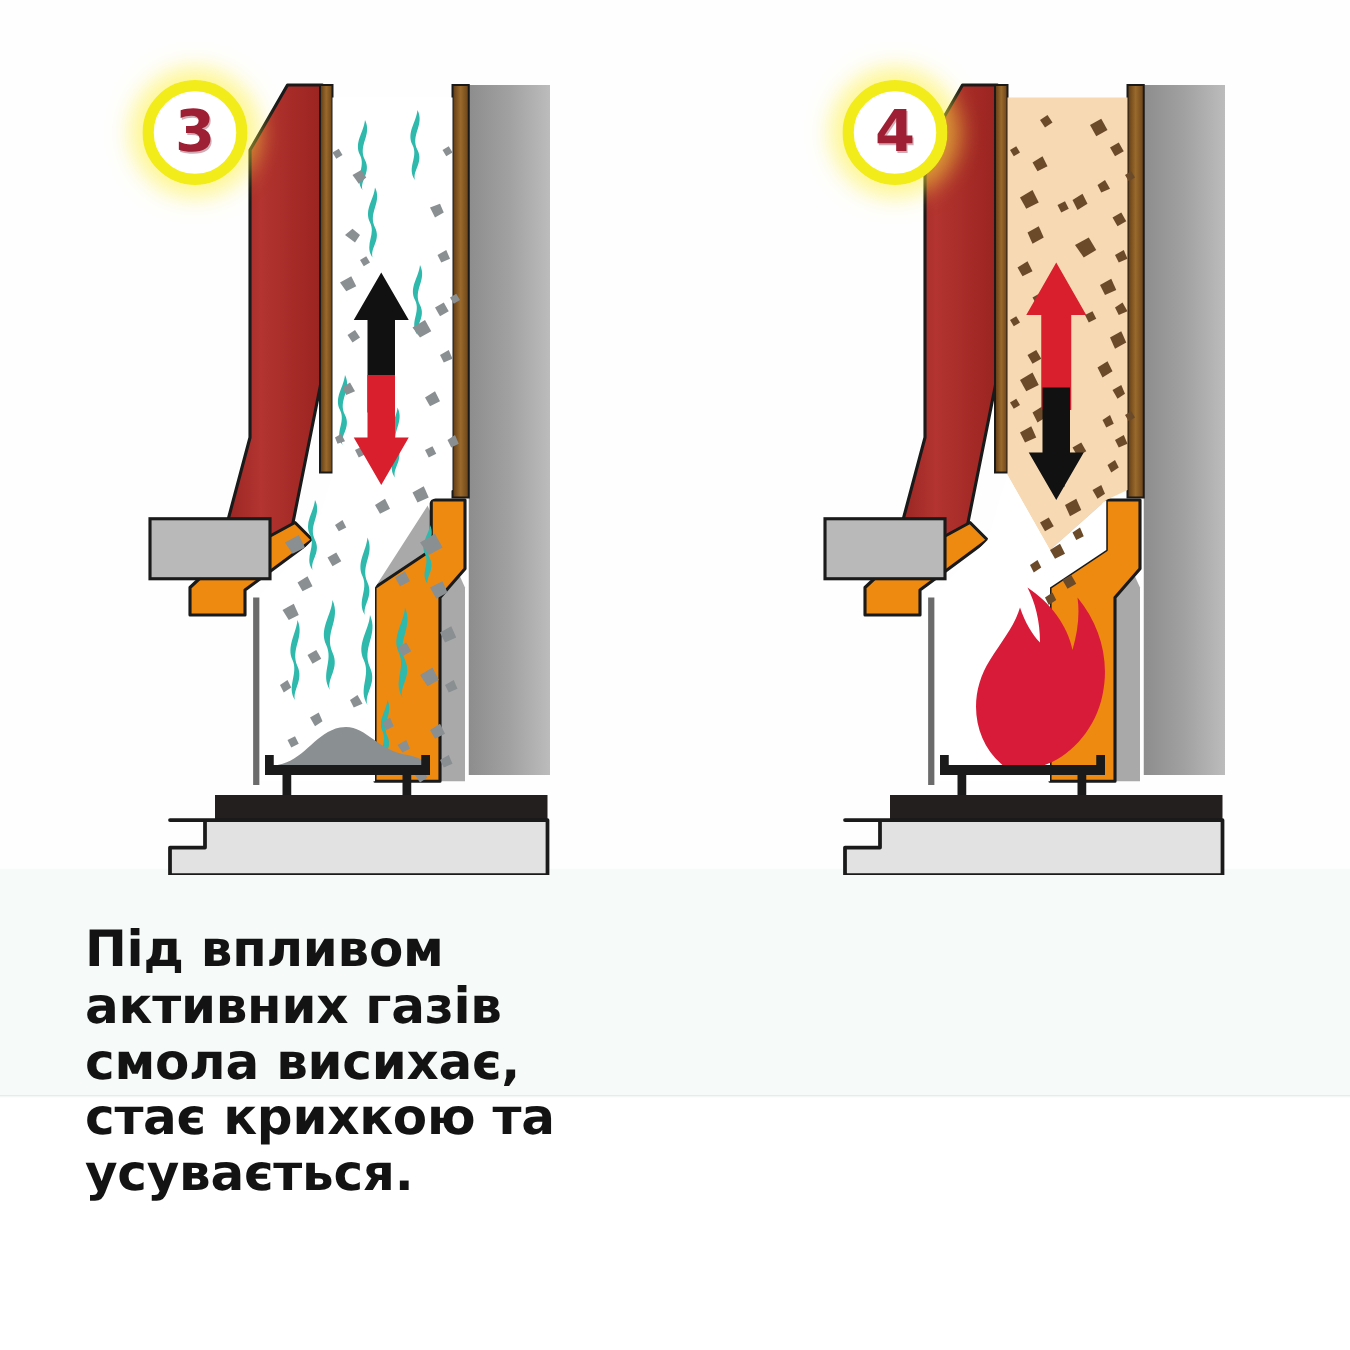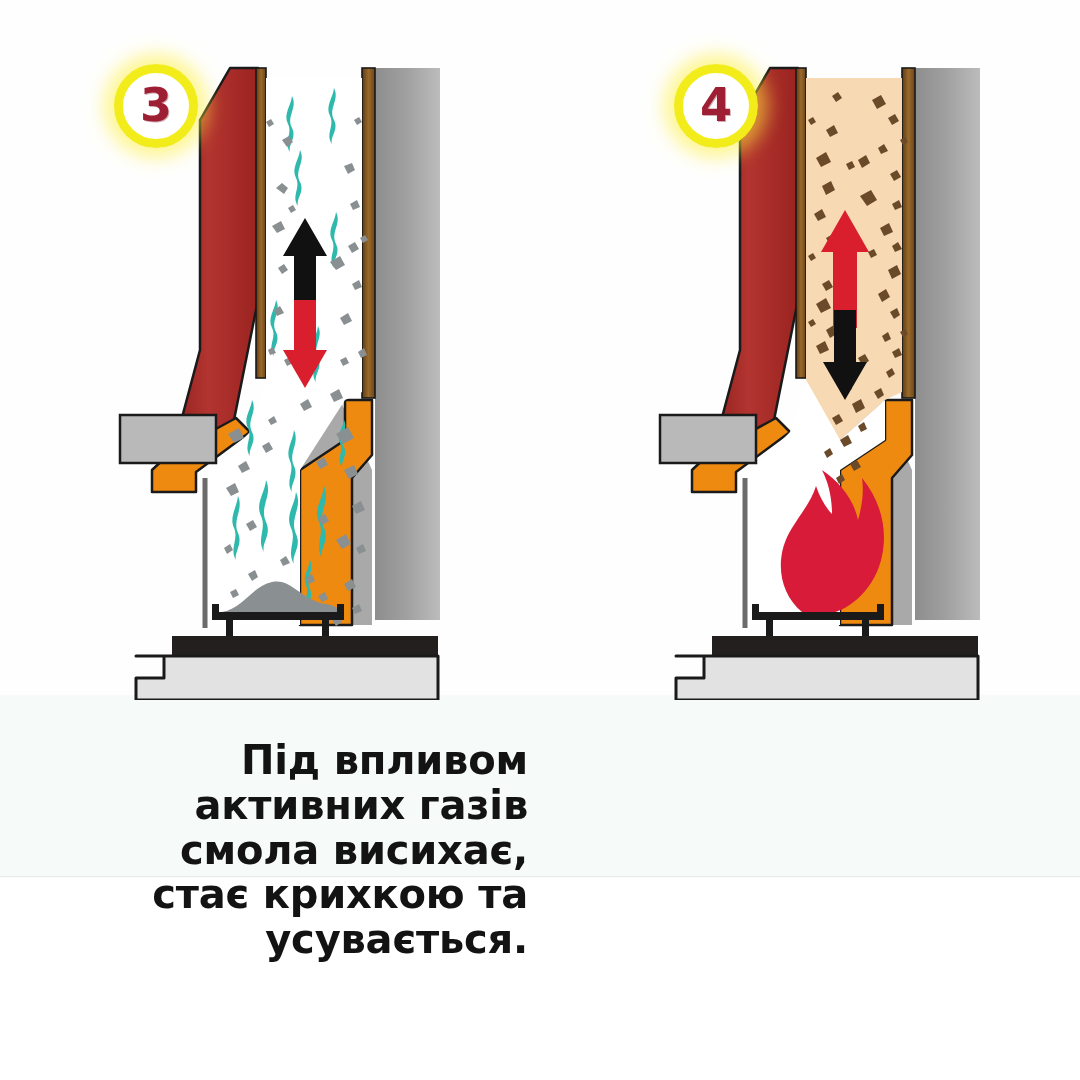--- a/index.html
+++ b/index.html
@@ -47,21 +47,21 @@
   
   .caption{
     position:absolute;
     font-family:"DejaVu Sans","Liberation Sans",sans-serif;
     font-weight:bold;
     font-size:40px;
     line-height:1.12;
     color:#131313;
     letter-spacing:-0.2px;
   }
-  .caption.left{left:88px;top:738px;width:440px;text-align:right;}
+  .caption.left{left:68px;top:738px;width:440px;}
 
   svg{display:block;}
 </style>
 </head>
 <body>
 
 <div id="page">
 
   <div class="band-top"></div>
   <div class="band-bottom"></div>

